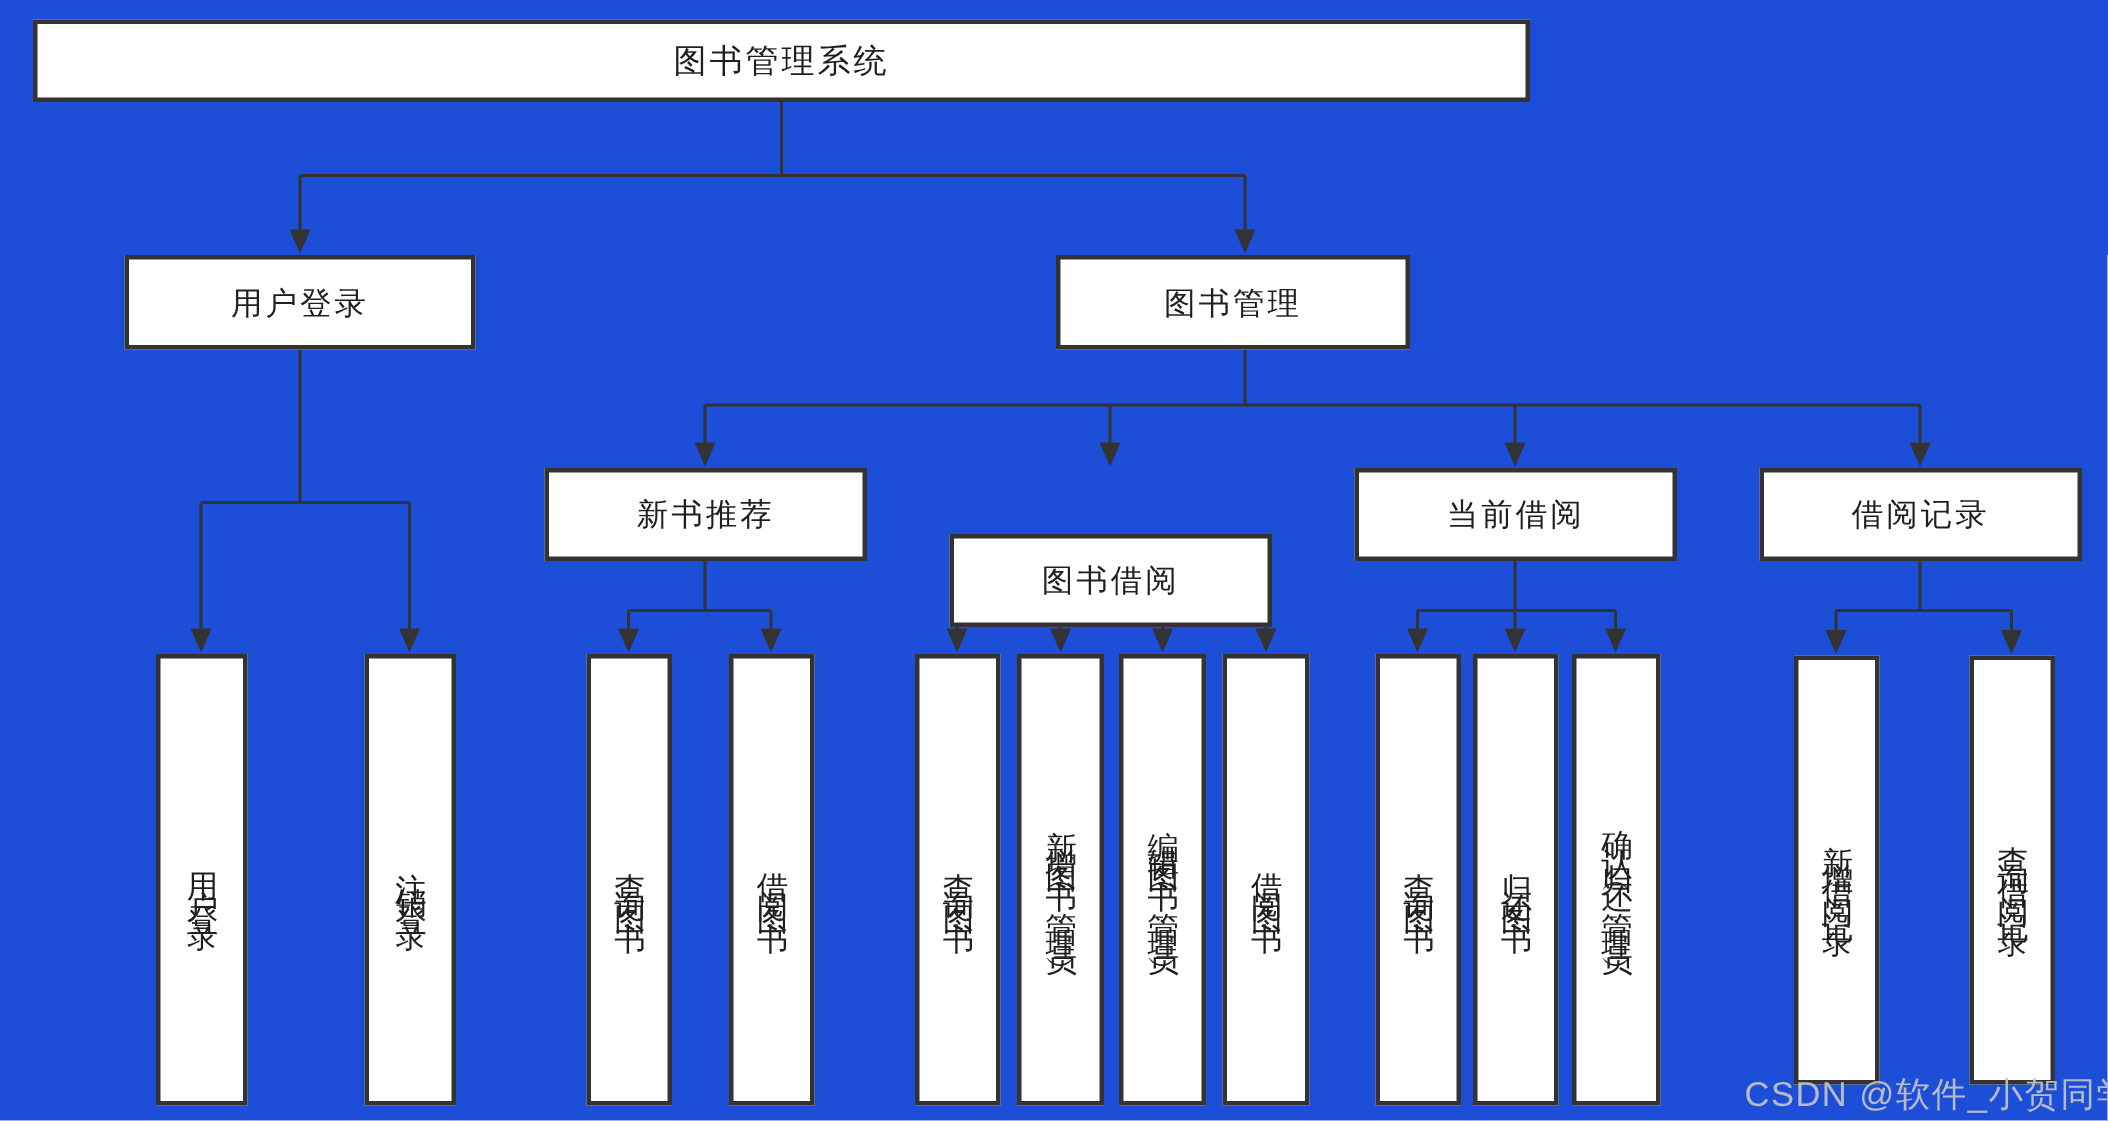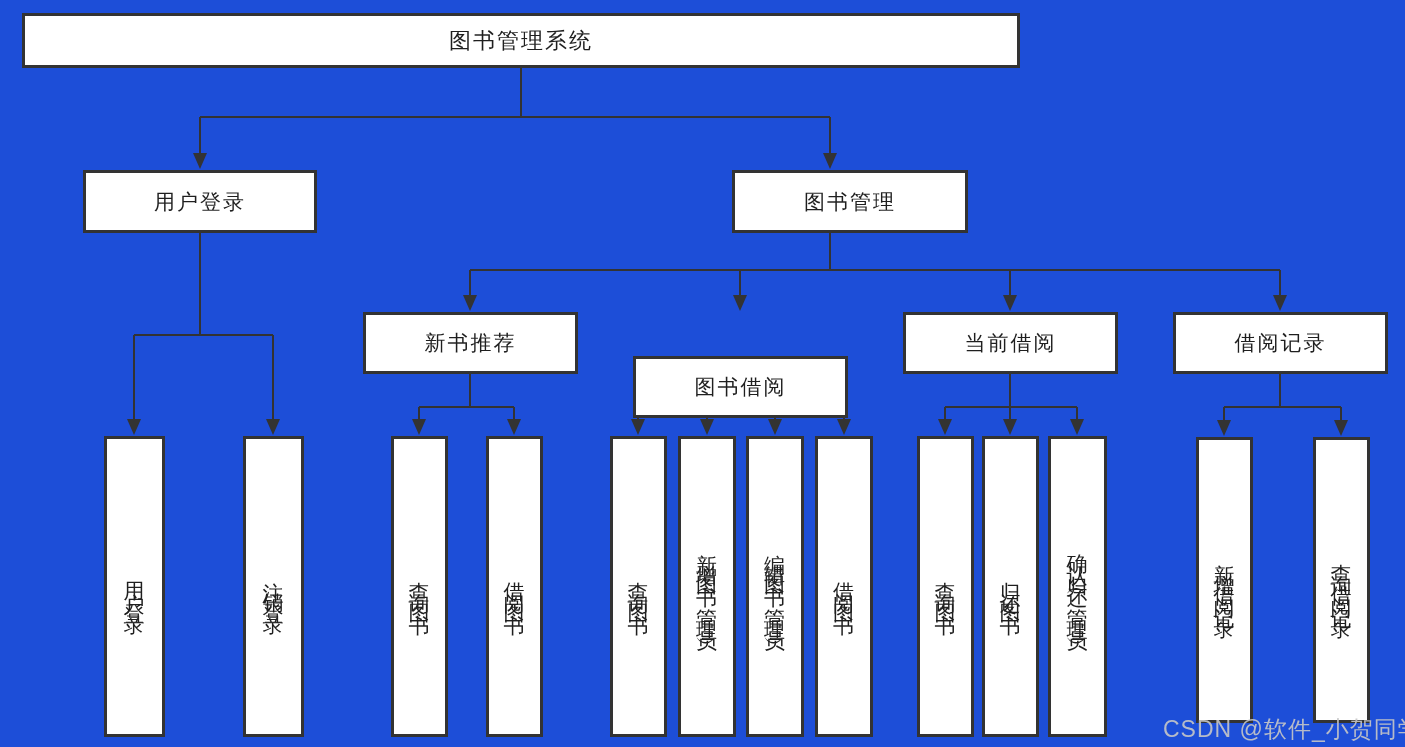--- a/index.html
+++ b/index.html
@@ -89,21 +89,21 @@
     </g>
   </svg>
 
   <div class="box hbox root" style="left:22px; top:13px; width:998px; height:55px;">
     <span class="label">图书管理系统</span>
   </div>
 
   <div class="box hbox" style="left:83px; top:170px; width:234px; height:63px;">
     <span class="label">用户登录</span>
   </div>
-  <div class="box hbox" style="left:732px; top:170px; width:236px; height:63px;">
+  <div class="box hbox" style="left:704px; top:170px; width:236px; height:63px;">
     <span class="label">图书管理</span>
   </div>
 
   <div class="box hbox" style="left:363px; top:312px; width:215px; height:62px;">
     <span class="label">新书推荐</span>
   </div>
   <div class="box hbox" style="left:633px; top:312px; width:215px; height:62px;margin-top:44px;">
     <span class="label">图书借阅</span>
   </div>
   <div class="box hbox" style="left:903px; top:312px; width:215px; height:62px;">

